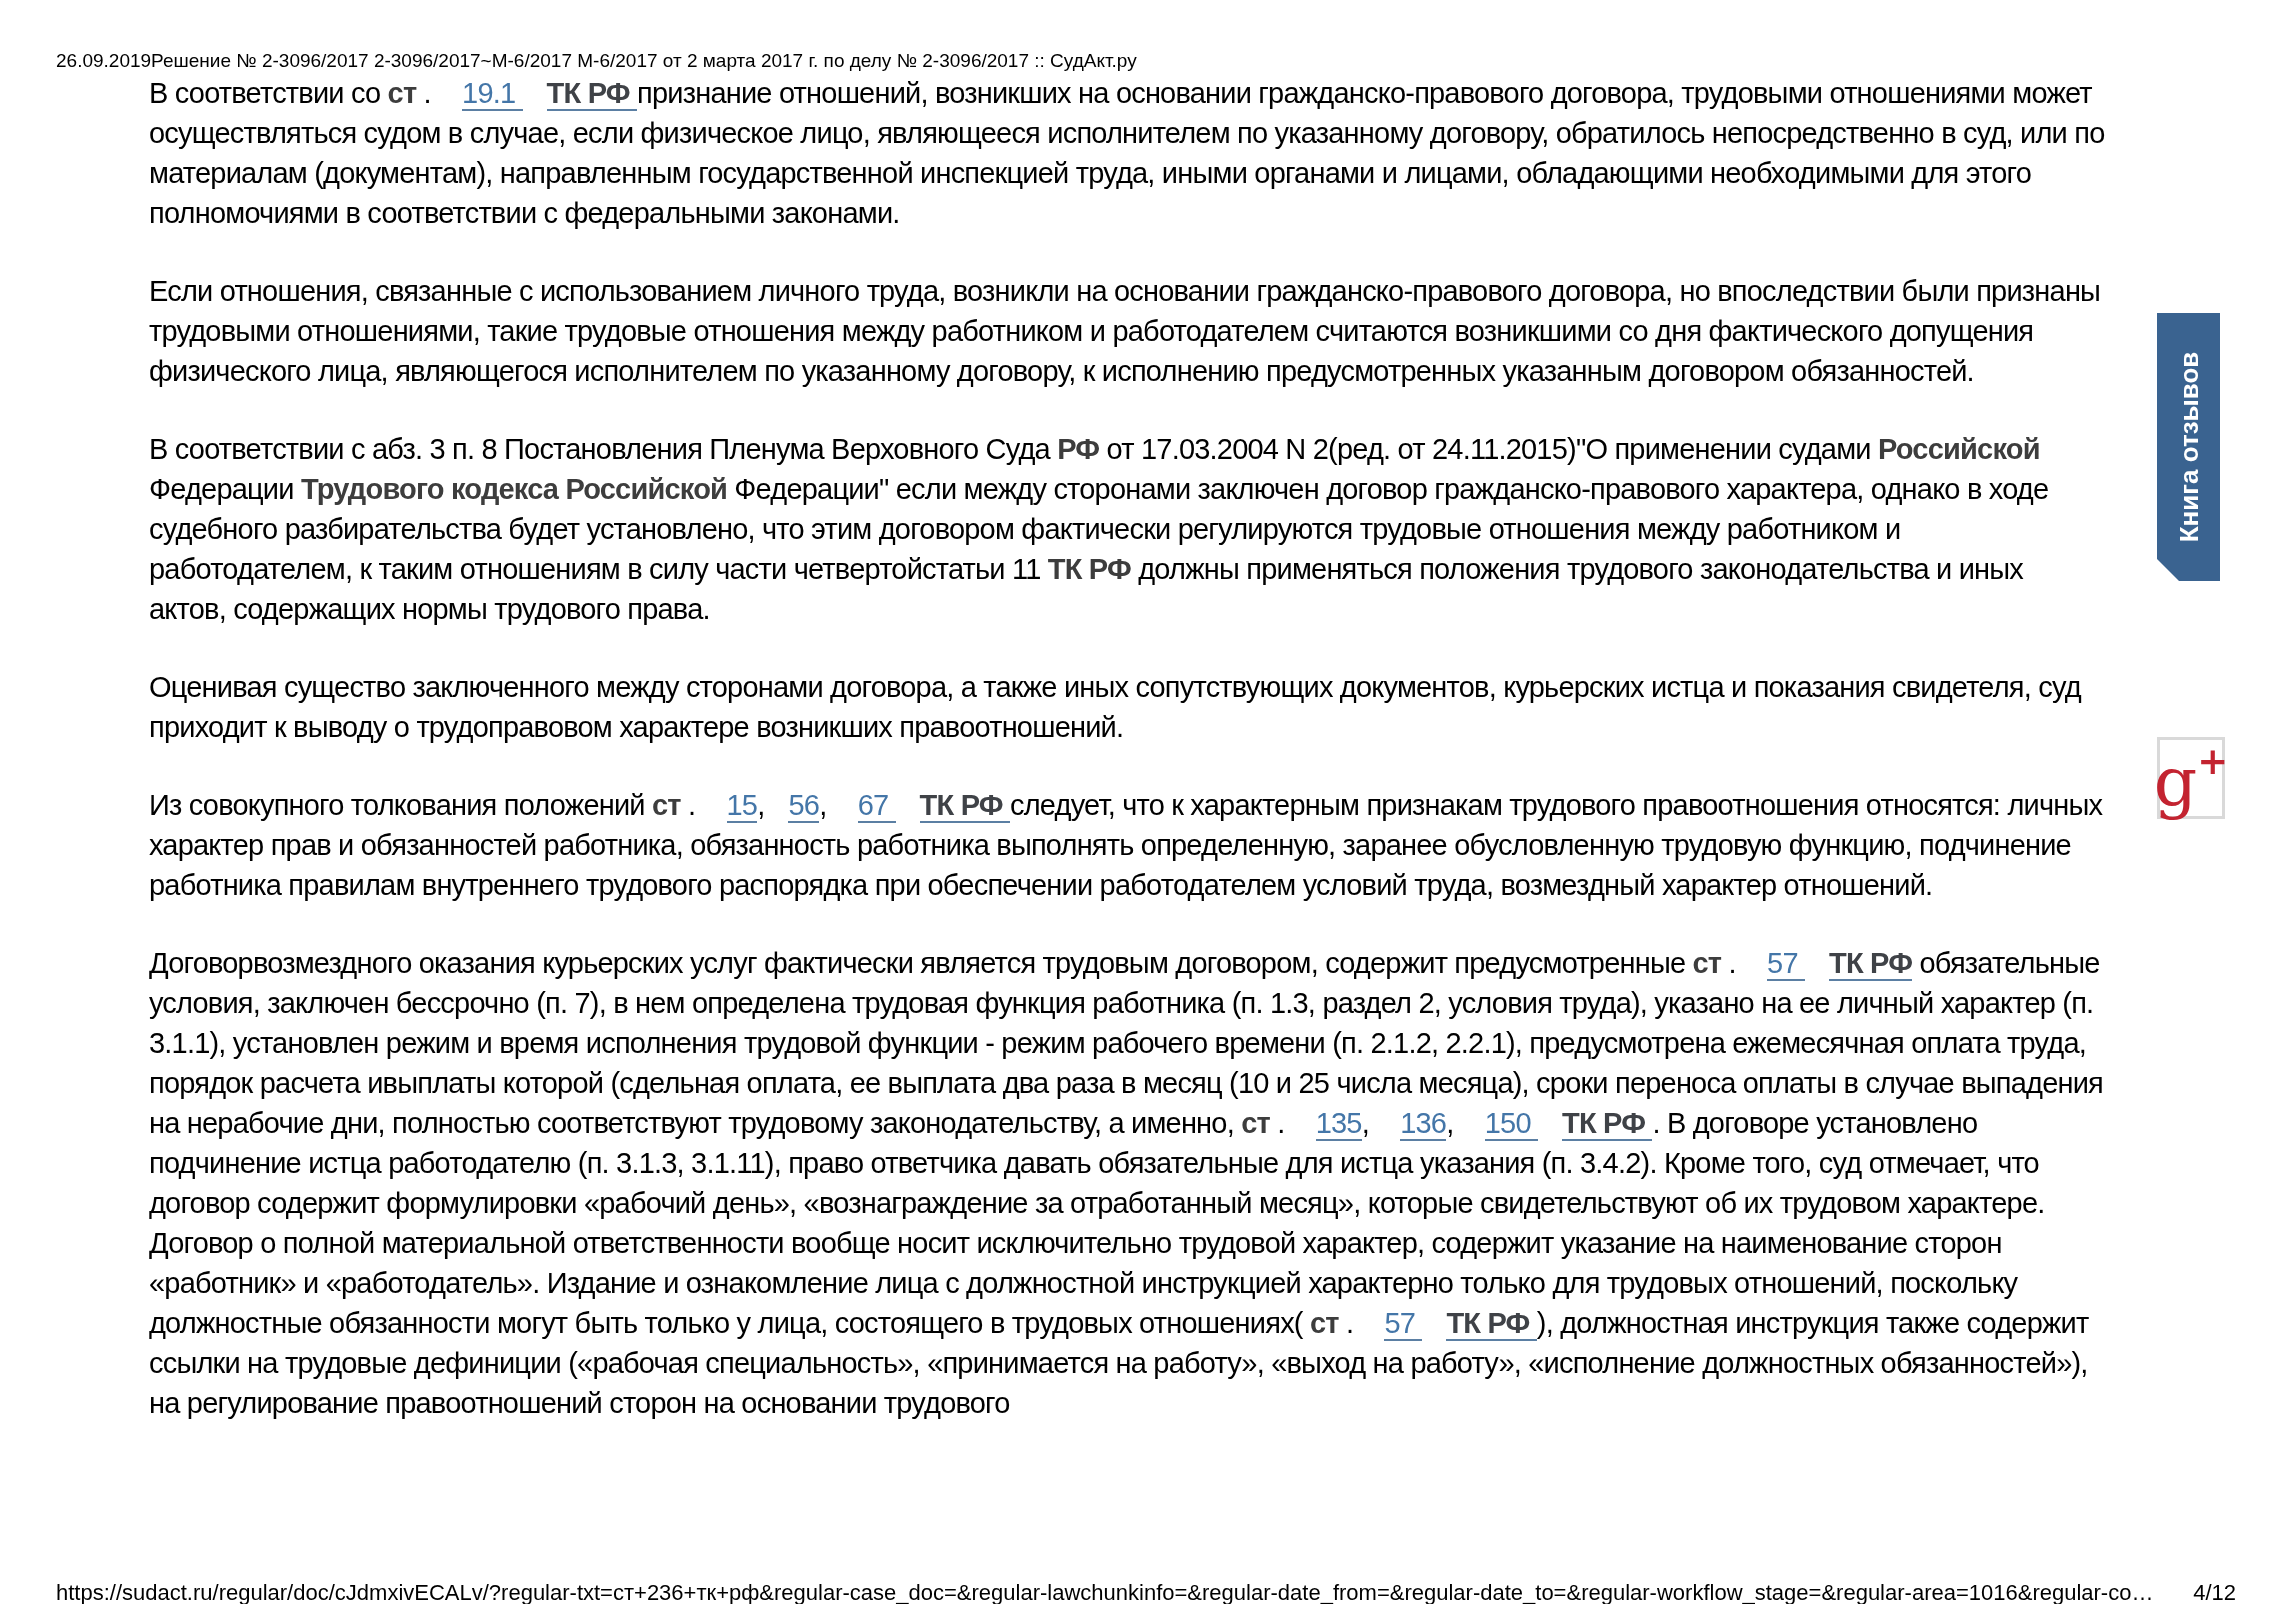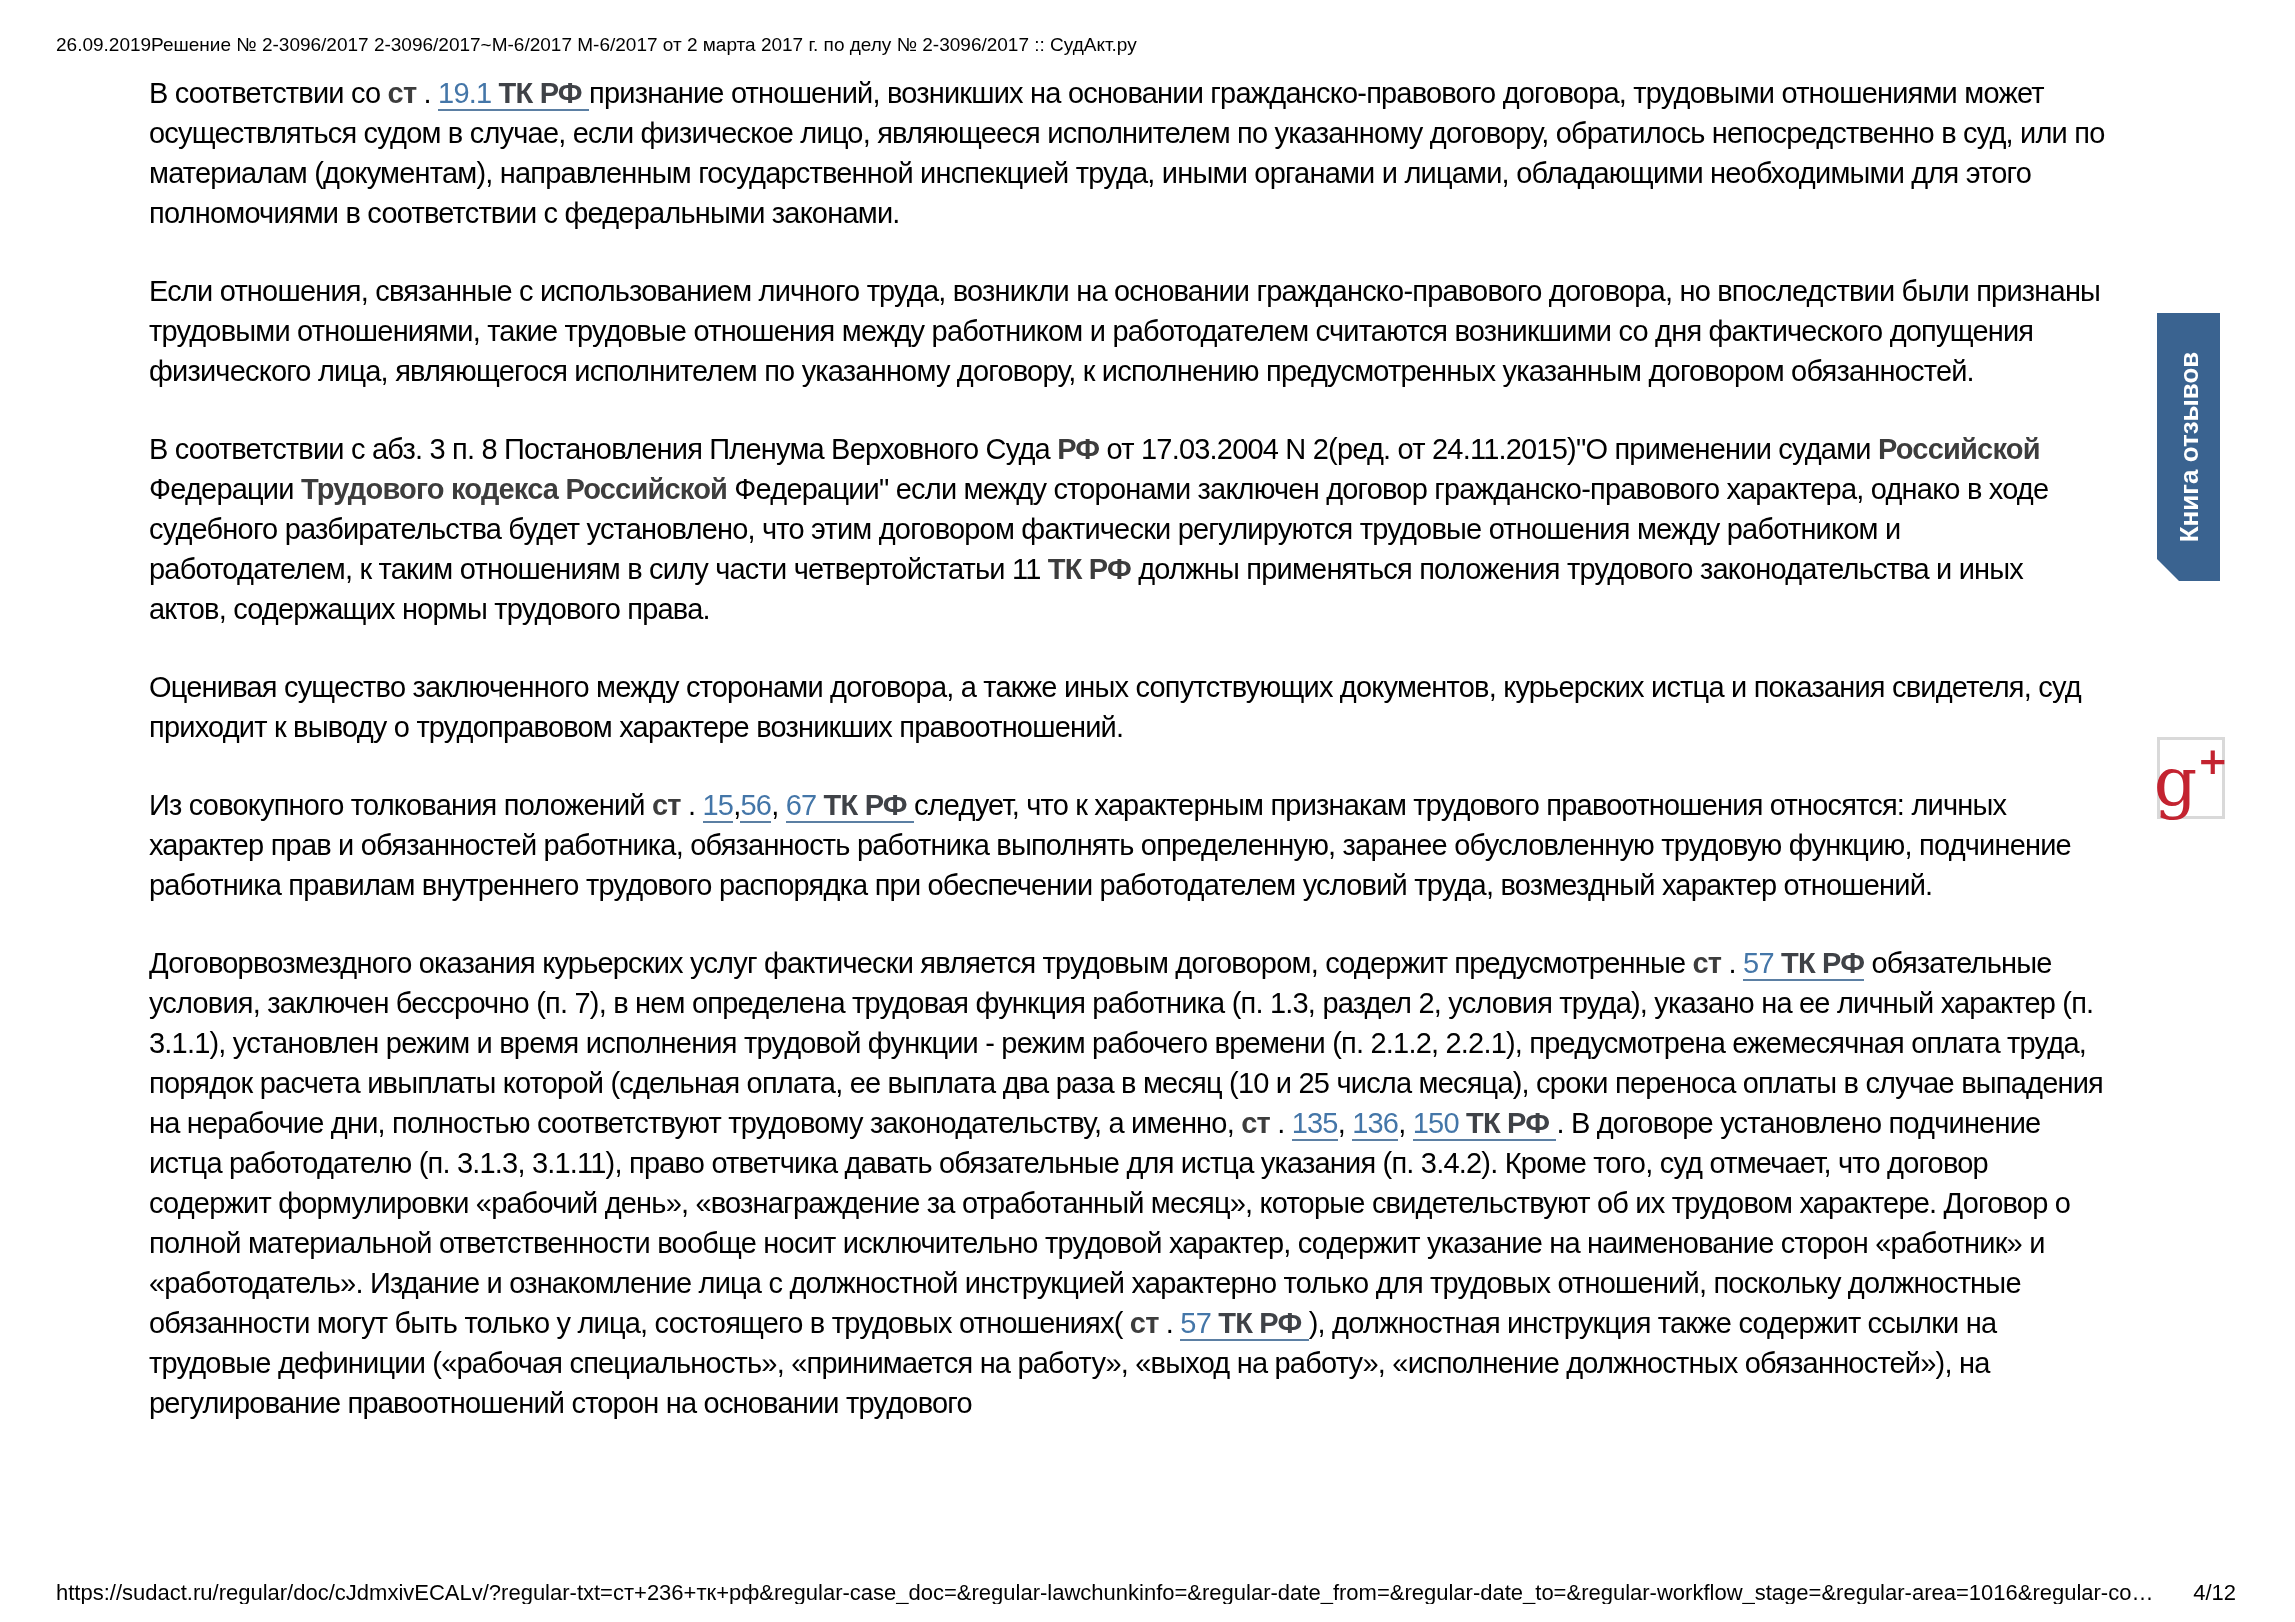--- a/index.html
+++ b/index.html
@@ -3,35 +3,35 @@
 <meta charset="utf-8">
 <style>
   html,body{margin:0;padding:0;}
   body{
     width:2295px;height:1622px;position:relative;overflow:hidden;
     background:#ffffff;color:#000;
     font-family:"Liberation Sans","DejaVu Sans",sans-serif;
   }
   
   .print-header{
-    position:absolute;top:34px;left:56px;right:59px;
+    position:absolute;top:50px;left:56px;right:59px;
     display:flex;align-items:baseline;
     font-size:19px;line-height:22px;color:#000;
   }
   .print-date{flex:none;}
   .print-title{flex:1;text-align:left;white-space:nowrap;overflow:hidden;}
   
   .doc-content{
     position:absolute;top:73px;left:149px;width:1958px;
     font-size:29px;line-height:40px;letter-spacing:-0.8px;
     text-align:left;color:#000;
   }
   .doc-content p{margin:0 0 38px 0;}
   .seg-bold{font-weight:bold;color:var(--bold-color,#3d3d3d);}
-  .seg-link{text-decoration:none;border-bottom:2px solid var(--link-underline,#5b7fa3);cursor:pointer;}
+  .seg-link{text-decoration:none;border-bottom:2px solid var(--link-underline,#5b7fa3);cursor:pointer;margin-left:24px;}
   .seg-link-num{color:var(--link-color,#4476a8);}
   .seg-link-code{color:#3f4247;font-weight:bold;}
   
   .feedback-tab{
     position:absolute;left:2157px;top:313px;width:63px;height:268px;
     background:var(--tab-color,#3a6390);cursor:pointer;
   }
   .feedback-tab .tab-label{
     position:absolute;left:50%;top:50%;
     transform:translate(-50%,-50%) rotate(-90deg);

